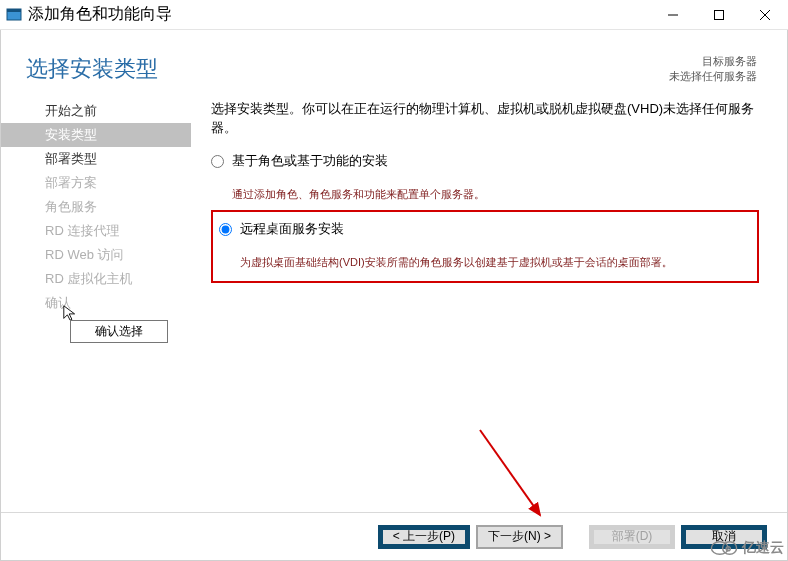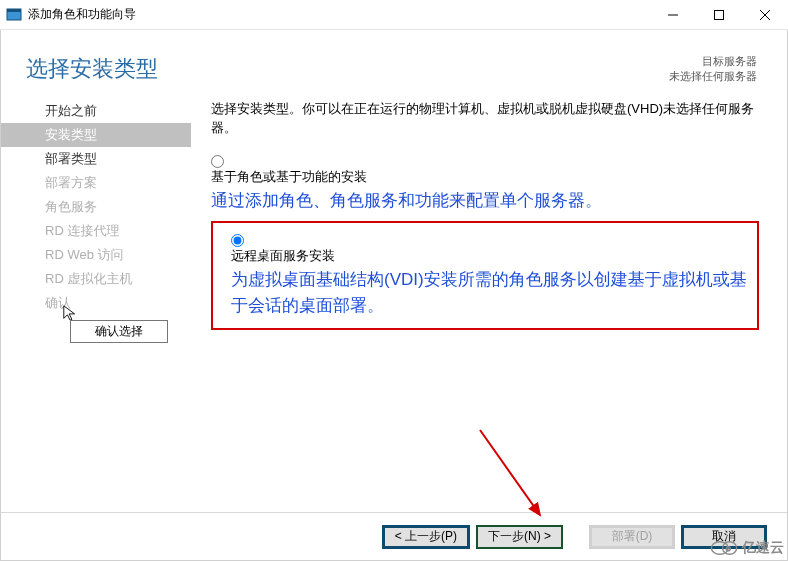--- a/index.html
+++ b/index.html
@@ -1,20 +1,20 @@
 <!DOCTYPE html>
 <html><head>
 <meta charset="utf-8">
 <style>
   * { box-sizing: border-box; font-family: "Microsoft YaHei", "Segoe UI", sans-serif; }
   body { margin: 0; background: #fff; width: 788px; height: 561px; overflow: hidden; position: relative; }
 
   .titlebar { height: 30px; display: flex; align-items: center; padding-left: 6px; border-bottom: 1px solid #e5e5e5; }
   .titlebar-icon { width: 16px; height: 16px; margin-right: 6px; display:inline-flex; align-items:center; justify-content:center; }
-  .titlebar-text { font-size: 12px; color: #000; flex: 1; }
+  .titlebar-text { font-size: 16px; color: #000; flex: 1; }
   .winbtn { width: 46px; height: 30px; display: flex; align-items: center; justify-content: center; color: #000; }
 
   .body { position: absolute; top: 30px; left: 0; right: 0; bottom: 0; border: 1px solid #d0d0d0; border-top: none; }
 
   .header { padding: 24px 30px 10px 25px; display: flex; align-items: flex-start; }
   .header h1 { font-size: 22px; font-weight: 300; color: #2a6da7; margin: 0; flex: 1; }
   .header .server { text-align: right; font-size: 11px; color: #555; line-height: 1.4; }
 
   .main { display: flex; padding: 0 0 0 0; height: calc(100% - 140px); }
 
@@ -23,30 +23,30 @@
   .nav-item.active { background: #c0c0c0; color: #fff; }
   .nav-item.disabled { color: #b0b0b0; }
 
   .cursor { position:absolute; left:62px; top:304px; pointer-events:none; }
   .cursor svg { width:18px; height:18px; }
   .tooltip { position:absolute; left:70px; top:320px; border:1px solid #767676; background:#fff; font-size:12px; padding:2px 24px; }
 
   .content { flex: 1; padding: 4px 28px 0 20px; font-size: 13px; color: #000; }
   .intro { margin-bottom: 14px; line-height:1.5; }
 
-  .option { display: flex; align-items: flex-start; margin-bottom: 12px; flex-direction: column; }
+  .option { display: flex; align-items: flex-start; margin-bottom: 12px; }
   .option input { margin: 3px 8px 0 0; }
   .opt-title { font-size: 13px; }
-  .opt-desc { font-size: 17px; color: #1d4ed8; margin-top: 2px; line-height:1.5; }
+  .opt-desc { font-size: 11px; color: #7f1d1d; margin-top: 16px; line-height:1.5; }
 
-  .highlight-box { border: 2px solid #d20000; padding: 8px 6px 10px 18px; margin-top: -4px; }
+  .highlight-box { border: 2px solid #d20000; padding: 8px 6px 10px 6px; margin-top: -4px; }
 
   .footer { position: absolute; bottom: 0; left: 0; right: 0; height: 48px; border-top: 1px solid #d9d9d9; display: flex; align-items: center; justify-content: flex-end; padding-right: 20px; gap: 6px; }
-  .btn { min-width: 86px; height: 24px; font-size: 12px; border: 3px solid #0c4a6e; background: #e1e1e1; display:inline-flex; align-items:center; justify-content:center; padding: 0 10px; }
-  .btn.primary { border: 2px solid #14532d; background:#e1e1e1; }
+  .btn { min-width: 86px; height: 24px; font-size: 12px; border: 5px solid #0c4a6e; background: #e1e1e1; display:inline-flex; align-items:center; justify-content:center; padding: 0 10px; }
+  .btn.primary { border: 2px solid #a3a3a3; background:#e1e1e1; }
   .btn.disabled { color:#a0a0a0; border-color:#d0d0d0; }
 
   .arrow-annot { position:absolute; left:470px; top:420px; pointer-events:none; }
 
   .watermark { position:absolute; right:4px; bottom:4px; font-size:14px; color:#8a8a8a; display:flex; align-items:center; gap:4px; font-weight:bold; }
   .watermark svg { width:28px; height:18px; }
 </style>
 </head>
 <body>
 

